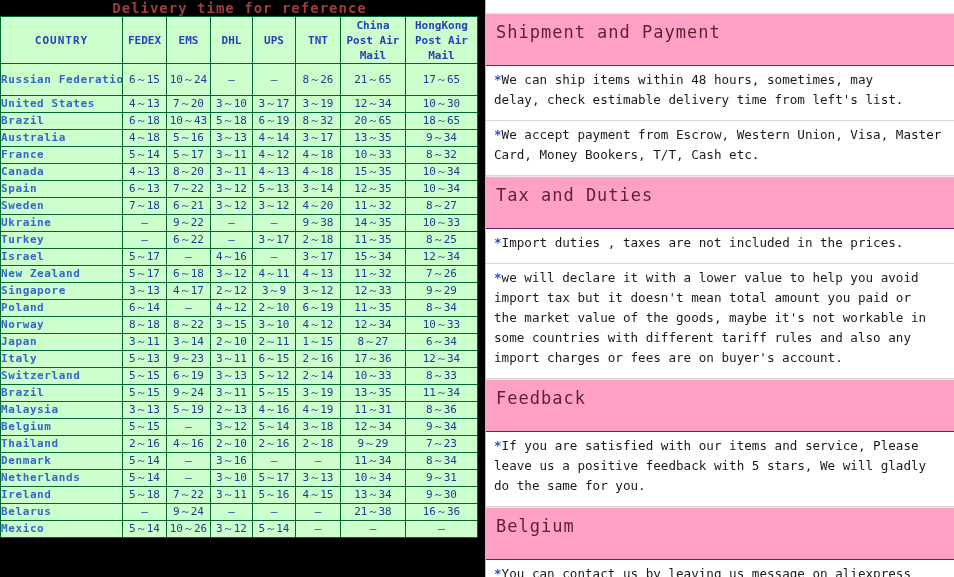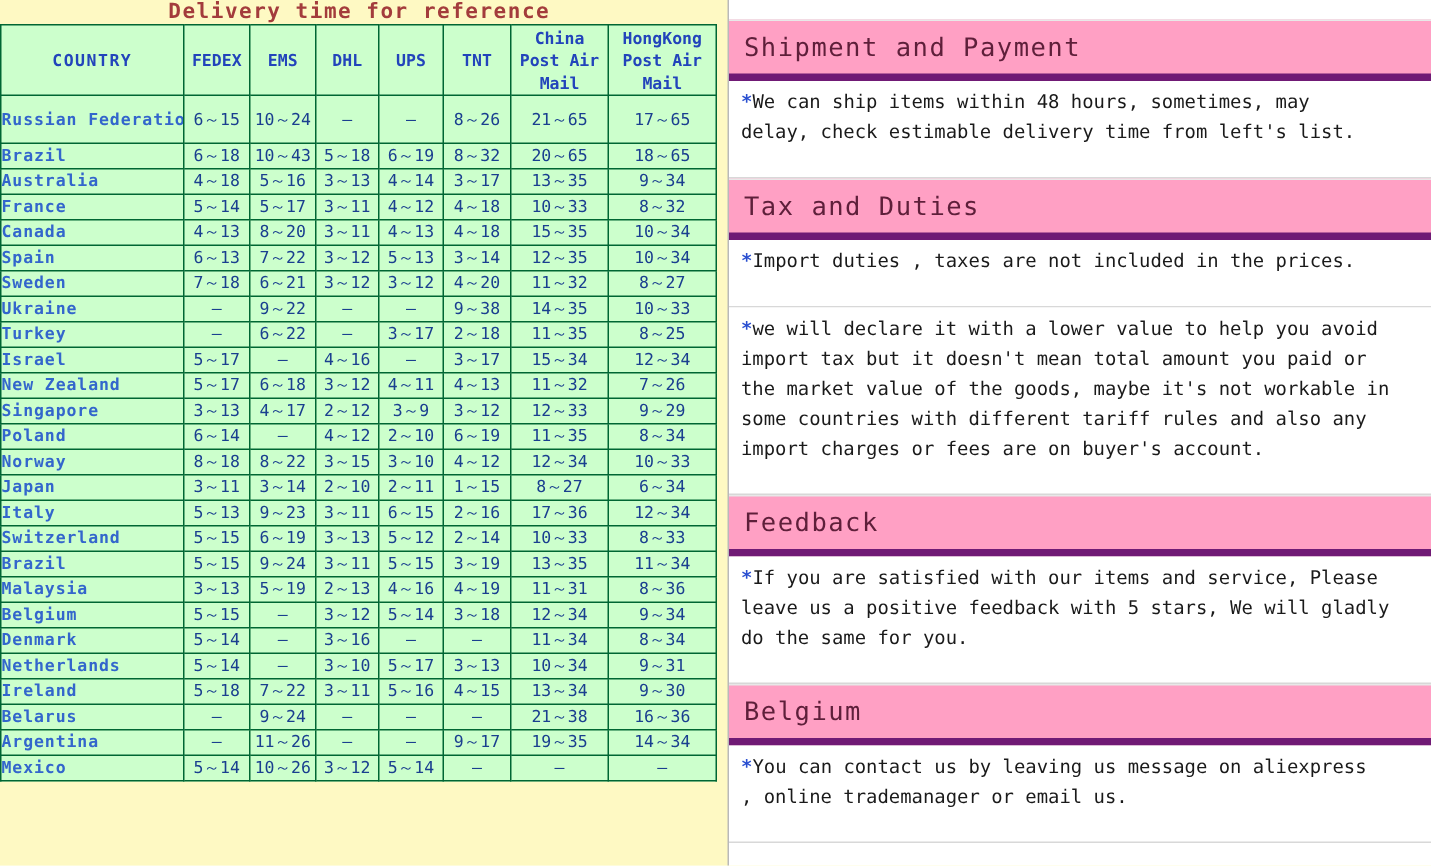--- a/index.html
+++ b/index.html
@@ -10,21 +10,21 @@
   body {
     width: 954px;
     height: 577px;
     overflow: hidden;
     font-family: "DejaVu Sans Mono", monospace;
   }
   #page {
     position: relative;
     width: 954px;
     height: 577px;
-    background: #fef9c3;
+    background: #000000;
   }
 
   
   #left-panel {
     position: absolute;
     left: 0;
     top: 0;
     width: 479px;
     height: 577px;
     overflow: hidden;
@@ -128,29 +128,29 @@
     height: 13px;
   }
   .sec-header {
     background: #ffa0c4;
     color: #5e1f3a;
     font-family: "DejaVu Sans Mono", monospace;
     font-size: 17px;
     font-weight: normal;
     letter-spacing: 1px;
     line-height: 22px;
-    padding: 7px 0 6px 10px;
+    padding: 7px 0 22px 10px;
     margin: 0;
     border-top: 1px solid #e8e8e8;
-    border-bottom: 5px solid #701a75;
+    border-bottom: 1px solid #701a75;
   }
   .sec-body {
     background: #ffffff;
     border-bottom: 1px solid #d8d8d8;
-    padding: 4px 8px 20px 8px;
+    padding: 4px 8px 10px 8px;
     margin: 0;
   }
   .para {
     font-family: "DejaVu Sans Mono", monospace;
     font-size: 12.6px;
     line-height: 20px;
     color: #1a1a1a;
     letter-spacing: 0px;
     margin: 0;
     white-space: pre-wrap;
@@ -204,20 +204,30 @@
 Federation</td>
             <td class="val">6～15</td>
             <td class="val">10～24</td>
             <td class="val">—</td>
             <td class="val">—</td>
             <td class="val">8～26</td>
             <td class="val">21～65</td>
             <td class="val">17～65</td>
           </tr>
           <tr>
+            <td class="country">United States</td>
+            <td class="val">4～13</td>
+            <td class="val">7～20</td>
+            <td class="val">3～10</td>
+            <td class="val">3～17</td>
+            <td class="val">3～19</td>
+            <td class="val">12～34</td>
+            <td class="val">10～30</td>
+          </tr>
+          <tr>
             <td class="country">Brazil</td>
             <td class="val">6～18</td>
             <td class="val">10～43</td>
             <td class="val">5～18</td>
             <td class="val">6～19</td>
             <td class="val">8～32</td>
             <td class="val">20～65</td>
             <td class="val">18～65</td>
           </tr>
           <tr>
@@ -394,20 +404,30 @@
             <td class="country">Belgium</td>
             <td class="val">5～15</td>
             <td class="val">—</td>
             <td class="val">3～12</td>
             <td class="val">5～14</td>
             <td class="val">3～18</td>
             <td class="val">12～34</td>
             <td class="val">9～34</td>
           </tr>
           <tr>
+            <td class="country">Thailand</td>
+            <td class="val">2～16</td>
+            <td class="val">4～16</td>
+            <td class="val">2～10</td>
+            <td class="val">2～16</td>
+            <td class="val">2～18</td>
+            <td class="val">9～29</td>
+            <td class="val">7～23</td>
+          </tr>
+          <tr>
             <td class="country">Denmark</td>
             <td class="val">5～14</td>
             <td class="val">—</td>
             <td class="val">3～16</td>
             <td class="val">—</td>
             <td class="val">—</td>
             <td class="val">11～34</td>
             <td class="val">8～34</td>
           </tr>
           <tr>
@@ -434,30 +454,20 @@
             <td class="country">Belarus</td>
             <td class="val">—</td>
             <td class="val">9～24</td>
             <td class="val">—</td>
             <td class="val">—</td>
             <td class="val">—</td>
             <td class="val">21～38</td>
             <td class="val">16～36</td>
           </tr>
           <tr>
-            <td class="country">Argentina</td>
-            <td class="val">—</td>
-            <td class="val">11～26</td>
-            <td class="val">—</td>
-            <td class="val">—</td>
-            <td class="val">9～17</td>
-            <td class="val">19～35</td>
-            <td class="val">14～34</td>
-          </tr>
-          <tr>
             <td class="country">Mexico</td>
             <td class="val">5～14</td>
             <td class="val">10～26</td>
             <td class="val">3～12</td>
             <td class="val">5～14</td>
             <td class="val">—</td>
             <td class="val">—</td>
             <td class="val">—</td>
           </tr>
         </tbody>
@@ -466,20 +476,24 @@
 
   <div id="divider"></div>
 
   <div id="right-panel">
     <div class="rp-spacer"></div>
     <div id="sections-host">
         <div class="sec-header">Shipment and Payment</div>
         <div class="sec-body">
           <div class="para"><span class="star">*</span>We can ship items within 48 hours, sometimes, may
 delay, check estimable delivery time from left's list.</div>
+        </div>
+        <div class="sec-body">
+          <div class="para"><span class="star">*</span>We accept payment from Escrow, Western Union, Visa, Master
+Card, Money Bookers, T/T, Cash etc.</div>
         </div>
         <div class="sec-header">Tax and Duties</div>
         <div class="sec-body">
           <div class="para"><span class="star">*</span>Import duties , taxes are not included in the prices.</div>
         </div>
         <div class="sec-body">
           <div class="para"><span class="star">*</span>we will declare it with a lower value to help you avoid
 import tax but it doesn't mean total amount you paid or
 the market value of the goods, maybe it's not workable in
 some countries with different tariff rules and also any

